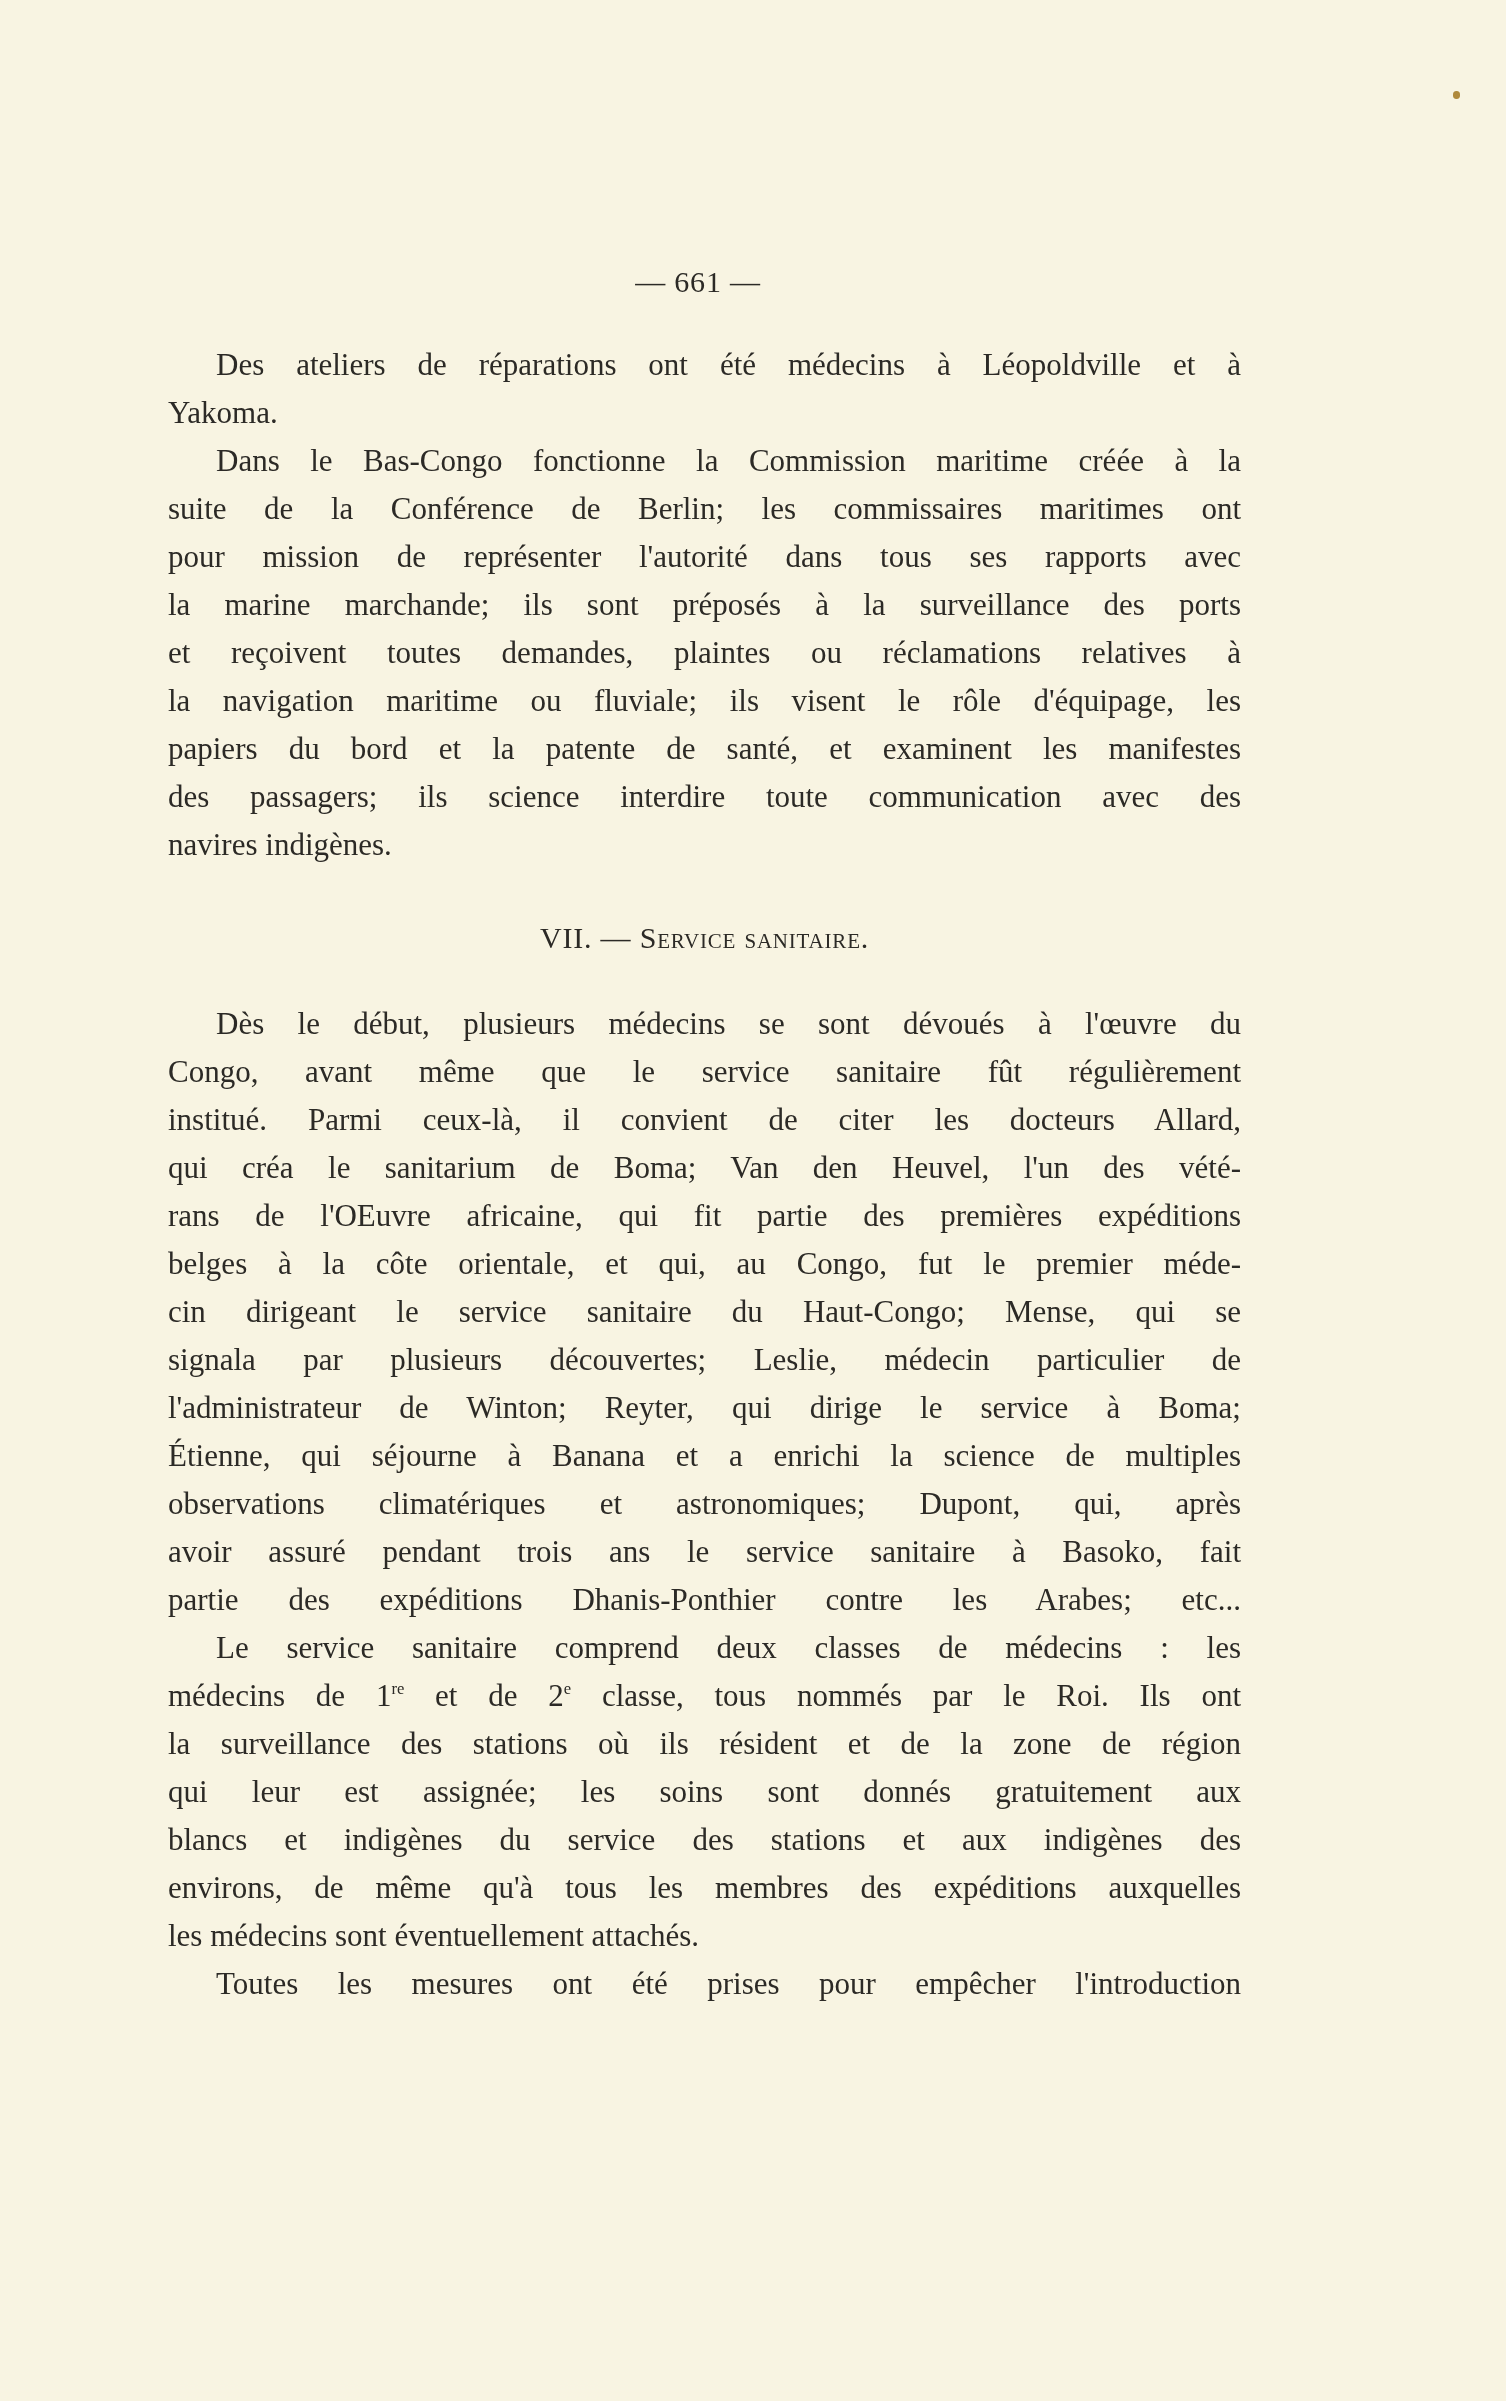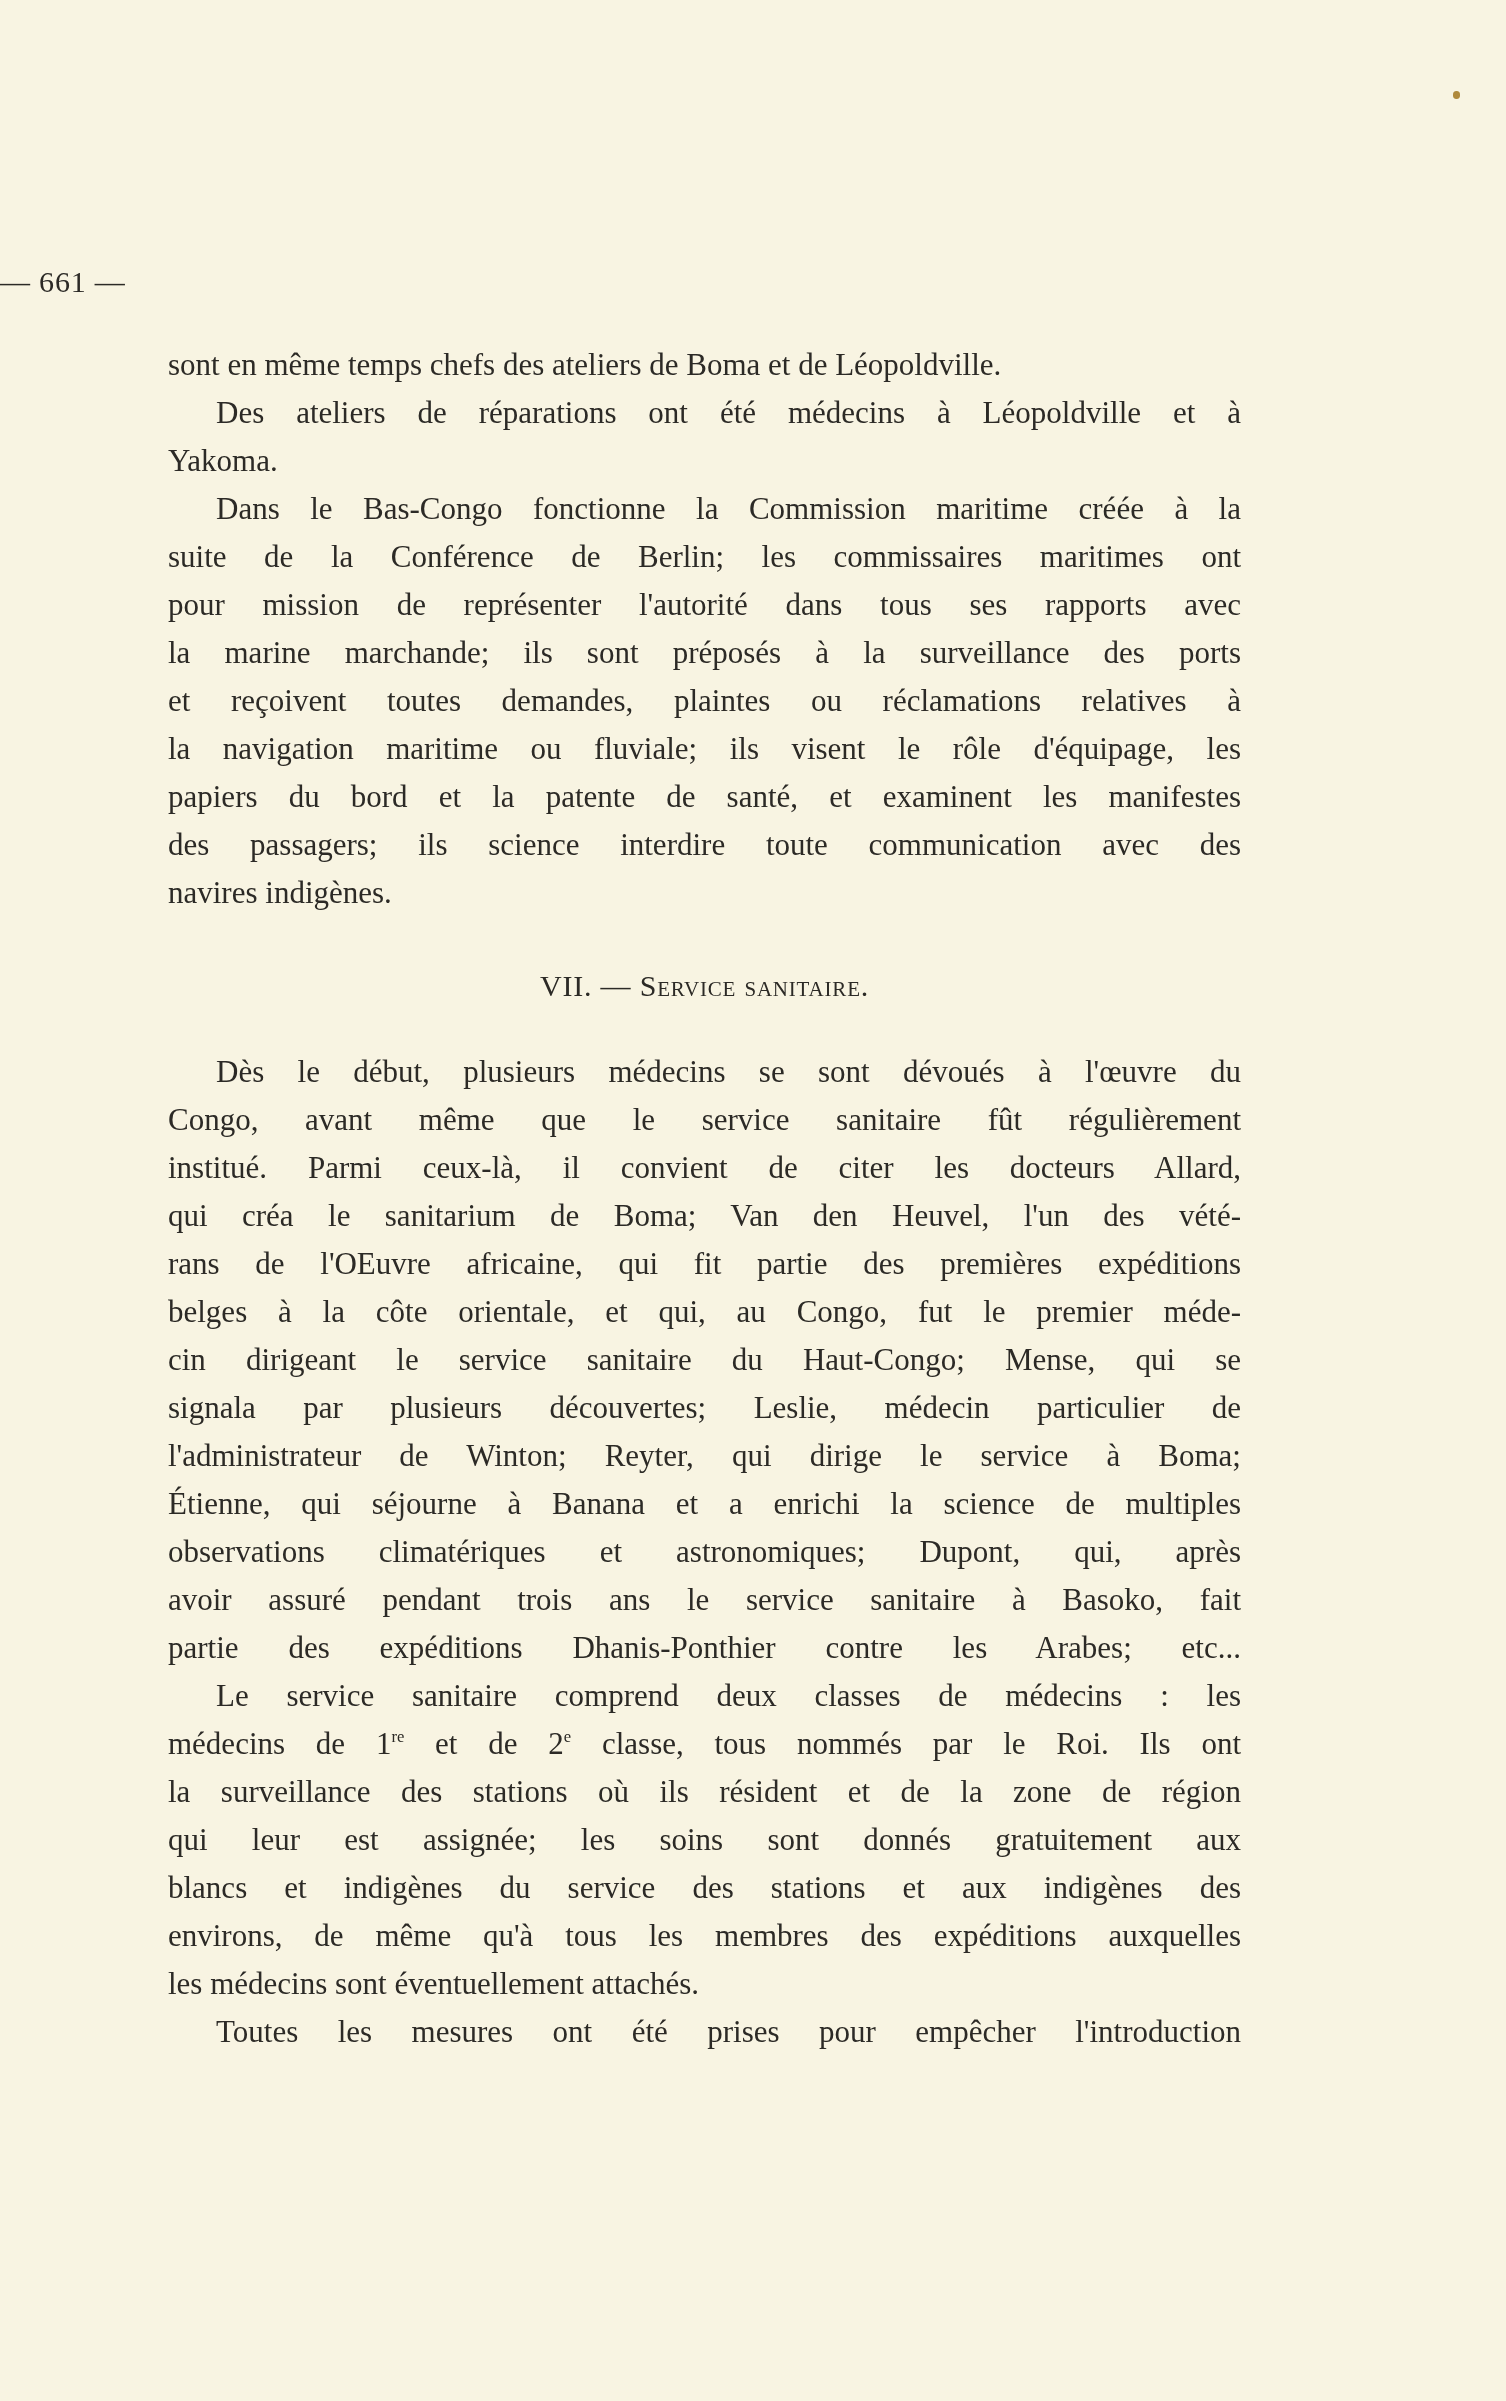--- a/index.html
+++ b/index.html
@@ -5,21 +5,21 @@
   html, body { margin: 0; padding: 0; }
   body {
     width: 1506px; height: 2401px;
     background: #f8f4e2;
     position: relative; overflow: hidden;
     color: #2c2a26;
     font-family: "Liberation Serif", "DejaVu Serif", serif;
   }
   .page-number {
     position: absolute; top: 265px; left: 0; width: 1396px;
-    font-size: 30px; letter-spacing: 0.8px;
+    text-align: center; font-size: 30px; letter-spacing: 0.8px;
   }
   .text-block {
     position: absolute; left: 168px; top: 341px; width: 1073px;
   }
   .line {
     height: 48px; line-height: 48px;
     font-size: 31px; white-space: nowrap;
     text-align: justify; text-align-last: justify;
     transform-origin: left center;
   }
@@ -39,21 +39,20 @@
 </style>
 </head>
 <body>
 
 <div class="speck"></div>
 
 <div class="page-number">— 661 —</div>
 
 <div class="text-block">
 
-  <div class="line last">sont en même temps chefs des ateliers de Boma et de Léopoldville.</div>
 
   <div class="line indent">Des ateliers de réparations ont été médecins à Léopoldville et à</div>
   <div class="line last">Yakoma.</div>
 
   <div class="line indent">Dans le Bas-Congo fonctionne la Commission maritime créée à la</div>
   <div class="line">suite de la Conférence de Berlin; les commissaires maritimes ont</div>
   <div class="line">pour mission de représenter l'autorité dans tous ses rapports avec</div>
   <div class="line">la marine marchande; ils sont préposés à la surveillance des ports</div>
   <div class="line">et reçoivent toutes demandes, plaintes ou réclamations relatives à</div>
   <div class="line">la navigation maritime ou fluviale; ils visent le rôle d'équipage, les</div>

